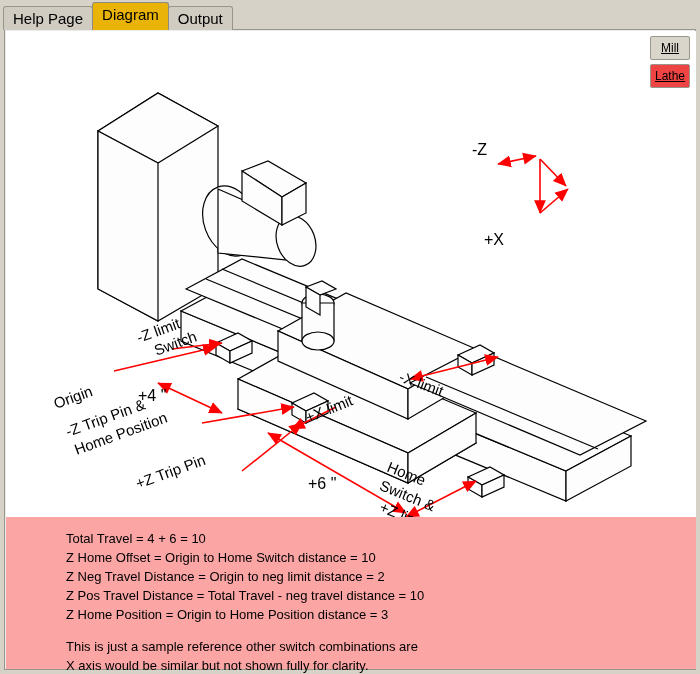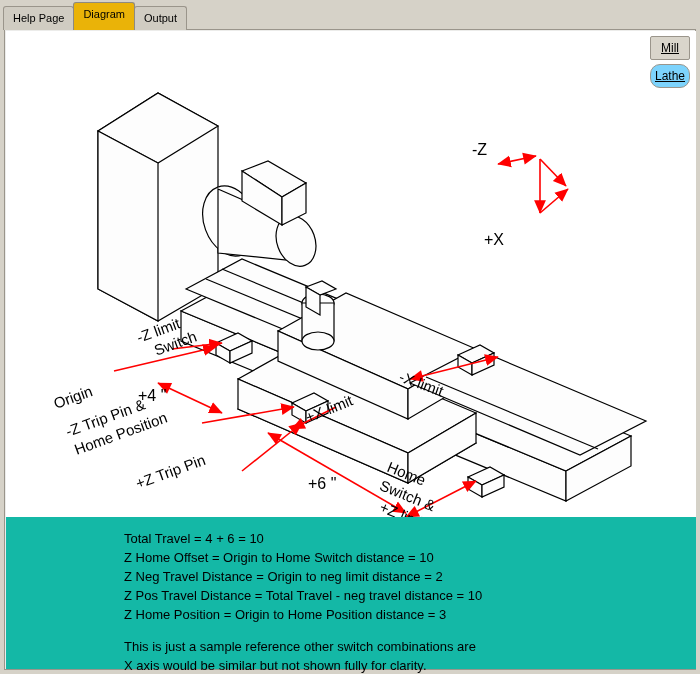--- a/index.html
+++ b/index.html
@@ -23,21 +23,21 @@
     top: 0;
     left: 0;
     width: 700px;
     height: 30px;
     display: flex;
     align-items: flex-end;
     padding-left: 3px;
     box-sizing: border-box;
   }
   .tab {
-    font-size: 11px;
+    font-size: 15px;
     color: #000;
     background: #d0ccc2;
     border: 1px solid #9a958b;
     border-bottom: none;
     border-radius: 3px 3px 0 0;
     padding: 4px 9px 4px 9px;
     margin-right: -1px;
     line-height: 15px;
     position: relative;
     z-index: 1;
@@ -85,33 +85,32 @@
     text-align: center;
     padding: 4px 2px;
     margin-bottom: 4px;
     background: #d9d5cb;
     border: 1px solid #9a958b;
     color: #000;
     border-radius: 2px;
     text-decoration: underline;
   }
   .side-btn.selected {
-    background: #7dd3fc;
-    border-radius: 10px;
+    background: #ef4444;
   }
   
   .notes {
     position: absolute;
     left: 1px;
     top: 487px;
     width: 690px;
     height: 152px;
-    background: #14b8a6;
-    box-sizing: border-box;
-    padding: 12px 0 0 118px;
+    background: #fca5a5;
+    box-sizing: border-box;
+    padding: 12px 0 0 60px;
     font-size: 13px;
     color: #000;
     line-height: 19px;
   }
   .notes .line { white-space: pre; }
   .notes .spacer { height: 13px; }
   svg { display: block; }
   .dim { stroke: #ff0000; stroke-width: 1.6; fill: none; }
   .mach { stroke: #000; stroke-width: 1.2; fill: #ffffff; }
   .machfill { stroke: #000; stroke-width: 1.2; fill: #fdfdfd; }

